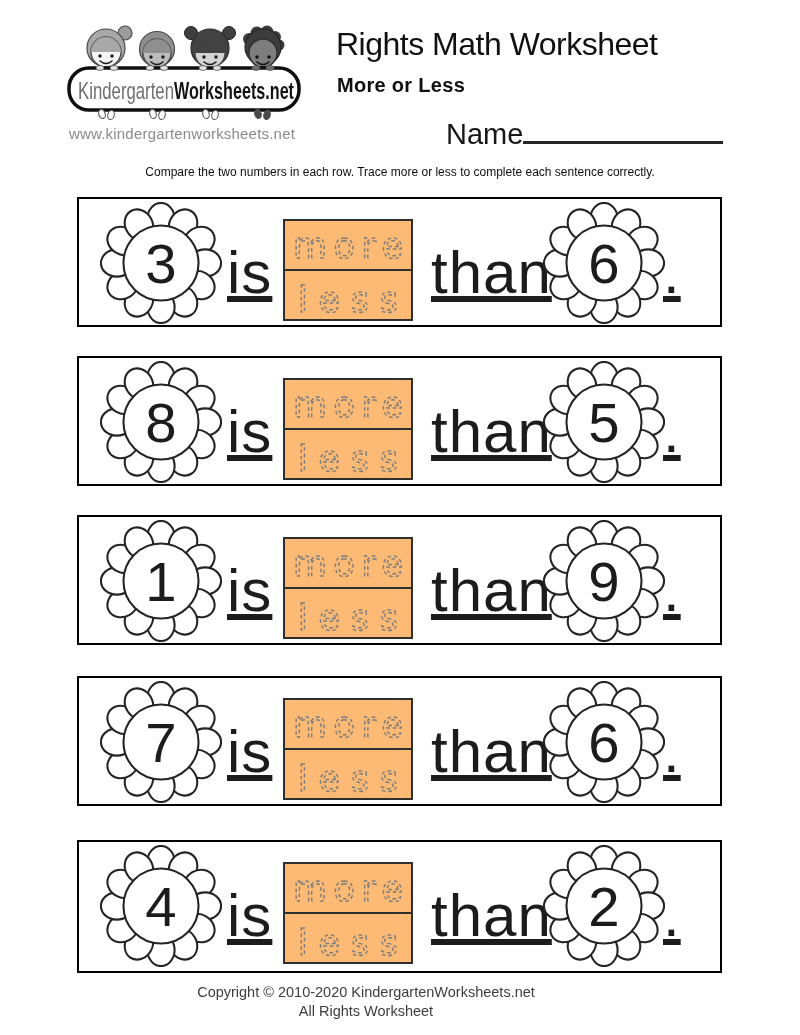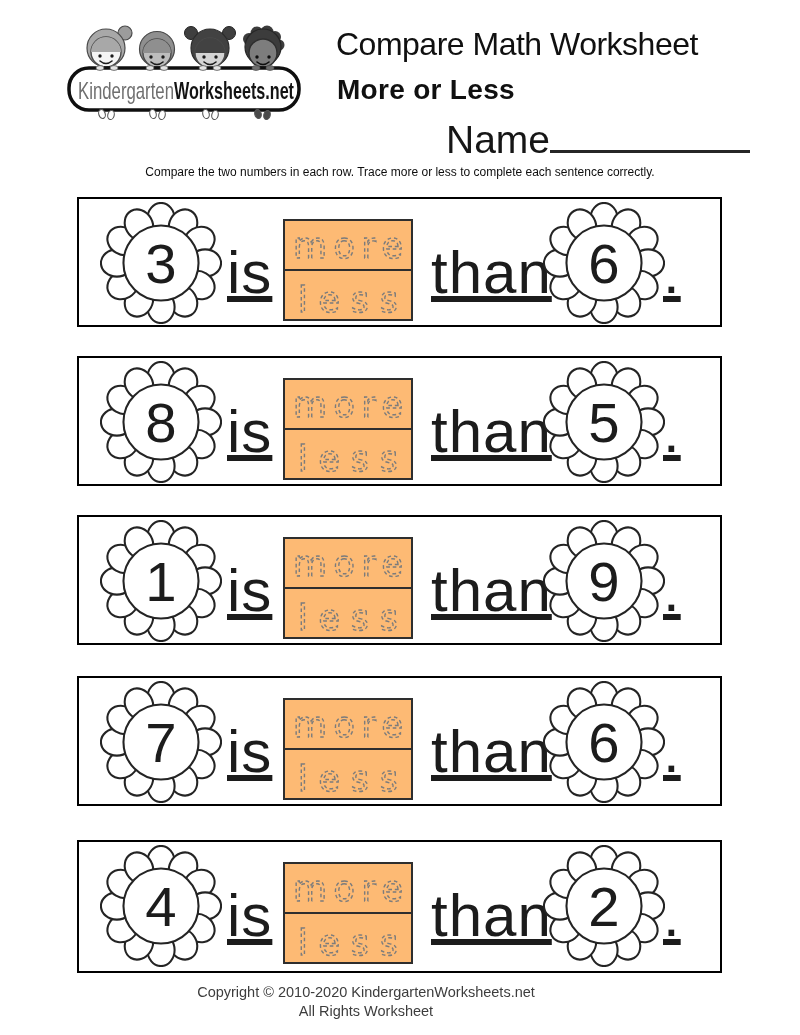--- a/index.html
+++ b/index.html
@@ -6,23 +6,23 @@
   .page{
     position:relative;width:800px;height:1035px;background:#ffffff;
     font-family:"Liberation Sans",sans-serif;color:#1a1a1a;overflow:hidden;
   }
   
   .logo-svg{position:absolute;left:58px;top:20px;}
   .logo-url{position:absolute;left:56px;top:125px;width:252px;text-align:center;
     font-size:15px;color:#8a8a8a;letter-spacing:.2px;}
   .title{position:absolute;left:336px;top:26px;font-size:32px;letter-spacing:-.5px;
     color:#101010;font-weight:normal;margin:0;}
-  .subtitle{position:absolute;left:337px;top:74px;font-size:28px;font-weight:bold;
+  .subtitle{position:absolute;left:337px;top:74px;font-size:20px;font-weight:bold;
     color:#101010;margin:0;letter-spacing:.3px;}
-  .namebox{position:absolute;left:446px;top:118px;font-size:39px;color:#161616;}
+  .namebox{position:absolute;left:446px;top:118px;font-size:29px;color:#161616;}
   .nline{display:inline-block;width:200px;border-bottom:3px solid #262626;}
   .instructions{position:absolute;left:0;top:165px;width:800px;text-align:center;
     font-size:12px;color:#0e0e0e;}
   
   .row{position:absolute;left:77px;width:645px;height:130px;border:2px solid #000;
     background:#fff;box-sizing:border-box;}
   .row.tall{height:133px;}
   .flower{position:absolute;width:122px;height:122px;top:3px;}
   .flower.left{left:21px;}
   .flower.right{left:464px;}
@@ -136,22 +136,23 @@
       <ellipse cx="148" cy="94" rx="3.2" ry="4.6" transform="rotate(-14 148 94)"></ellipse>
       <ellipse cx="157" cy="95" rx="3.2" ry="4.6" transform="rotate(14 157 95)"></ellipse>
       <ellipse cx="200" cy="94" rx="3.2" ry="4.6" transform="rotate(-14 200 94)" fill="#4a4a4a"></ellipse>
       <ellipse cx="209" cy="95" rx="3.2" ry="4.6" transform="rotate(14 209 95)" fill="#4a4a4a"></ellipse>
     </g>
 
     <text x="20" y="79" font-family="Liberation Sans, sans-serif" font-size="24" fill="#6f6f6f" textLength="96" lengthAdjust="spacingAndGlyphs">Kindergarten</text>
     <text x="116" y="79" font-family="Liberation Sans, sans-serif" font-size="24" font-weight="bold" fill="#131313" textLength="120" lengthAdjust="spacingAndGlyphs">Worksheets.net</text>
   </svg>
 
-
-  <h1 class="title">Compare Math Worksheet</h1>
+  <div class="logo-url">www.kindergartenworksheets.net</div>
+
+  <h1 class="title">Rights Math Worksheet</h1>
   <h2 class="subtitle">More or Less</h2>
 
   <div class="namebox">
     <span>Name</span><span class="nline"></span>
   </div>
 
   <div class="instructions">Compare the two numbers in each row. Trace more or less to complete each sentence correctly.</div>
 
   <div class="row" style="top:197px">
     <svg class="flower left" viewBox="-65 -65 130 130">

